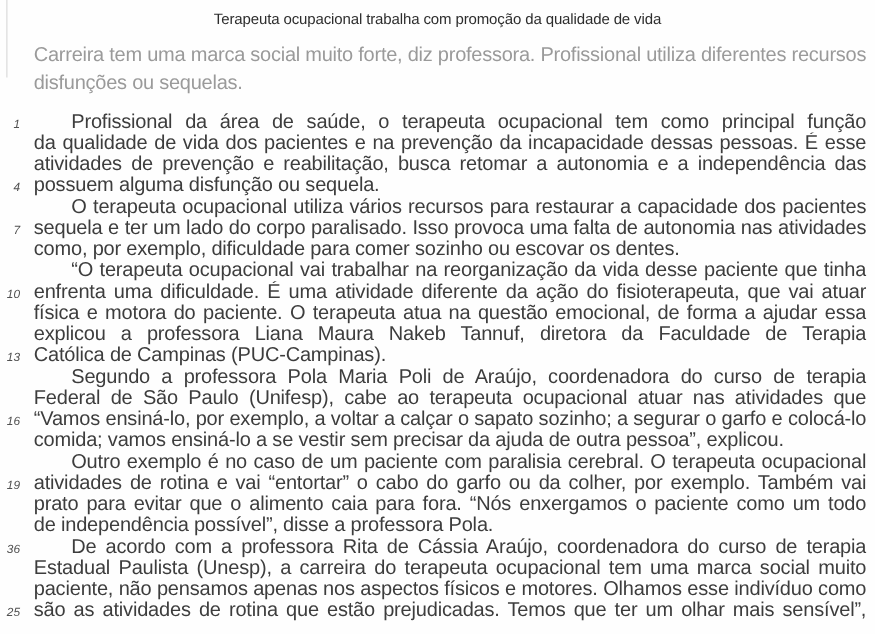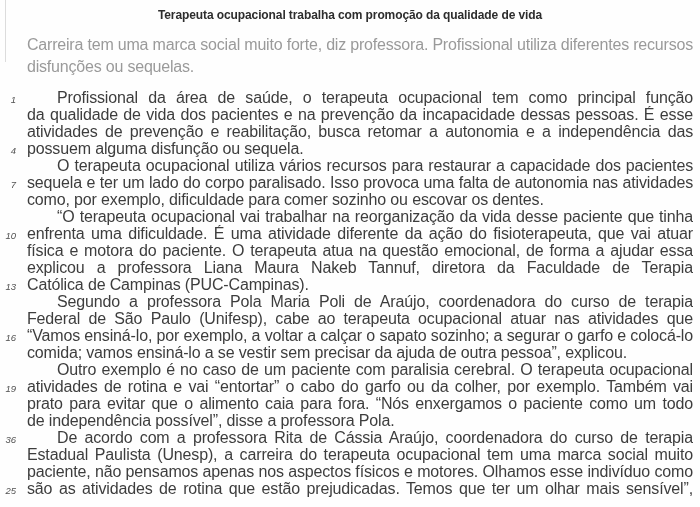--- a/index.html
+++ b/index.html
@@ -20,21 +20,21 @@
     left: 5px;
     top: 0;
     width: 1px;
     height: 62px;
     background: #dcdcdc;
   }
   .doc-title {
     margin-top: 7px;
     text-align: center;
     font-size: 12px;
-    font-weight: bold;
+    font-weight: normal;
     color: #2d2d2d;
     letter-spacing: -0.1px;
     line-height: 17px;
   }
   .subtitle {
     margin: 10px 7px 0 27px;
   }
   .subtitle .sline {
     font-size: 16px;
     color: #9a9a9a;

